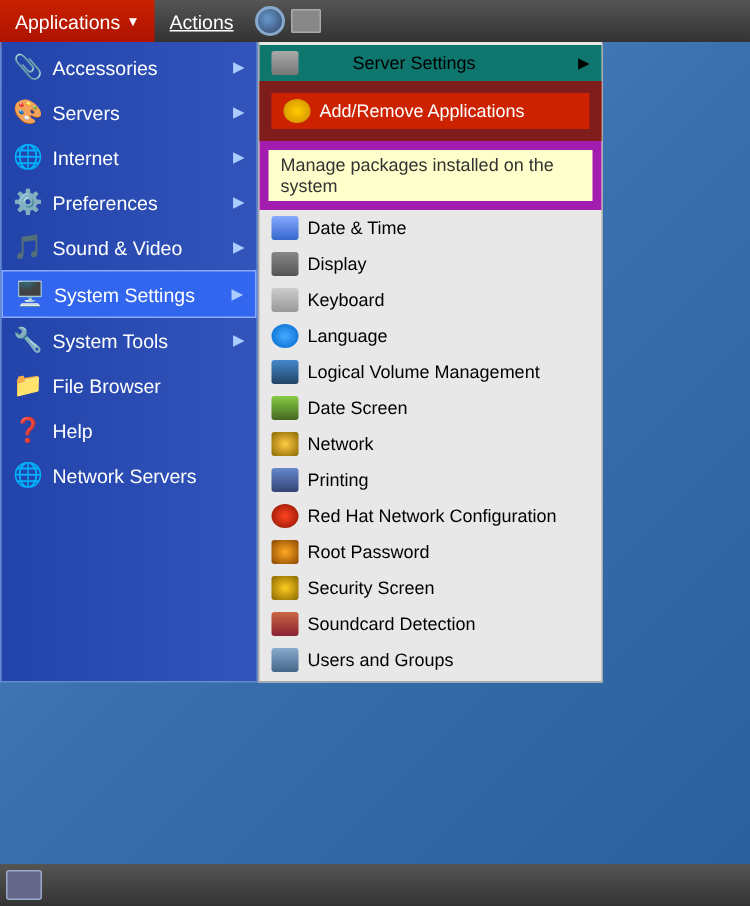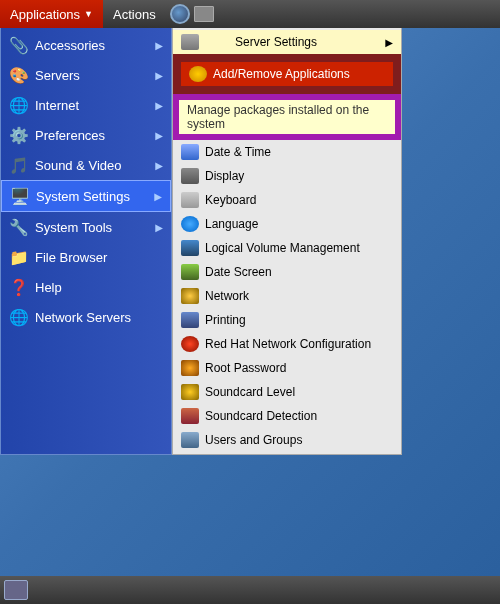--- a/index.html
+++ b/index.html
@@ -55,20 +55,21 @@
     }
 
     .taskbar-actions {
       height: 28px;
       padding: 0 10px;
       display: flex;
       align-items: center;
       color: #fff;
       font-size: 13px;
       cursor: pointer;
+      text-decoration: underline;
     }
 
     .taskbar-icons {
       margin-left: 4px;
       display: flex;
       gap: 4px;
       align-items: center;
     }
 
     .taskbar-icon-globe {
@@ -153,21 +154,21 @@
       align-items: center;
       padding: 4px 8px;
       cursor: pointer;
       font-size: 12px;
       color: #000;
       gap: 6px;
       position: relative;
     }
 
     .submenu-item.server-settings {
-      background: #fef9c3;
+      background: #0f766e;
       gap: 36px;
     }
 
     .submenu-item.add-remove {
       background: #cc2200;
       color: #fff;
       border: 8px solid #7f1d1d;
     }
 
     .submenu-item .sub-arrow {
@@ -432,21 +433,21 @@
         <span>Red Hat Network Configuration</span>
       </div>
 
       <div class="submenu-item">
         <span class="sicon sicon-rootpw"></span>
         <span>Root Password</span>
       </div>
 
       <div class="submenu-item">
         <span class="sicon sicon-security"></span>
-        <span>Soundcard Level</span>
+        <span>Security Screen</span>
       </div>
 
       <div class="submenu-item">
         <span class="sicon sicon-soundcard"></span>
         <span>Soundcard Detection</span>
       </div>
 
       <div class="submenu-item">
         <span class="sicon sicon-users"></span>
         <span>Users and Groups</span>

